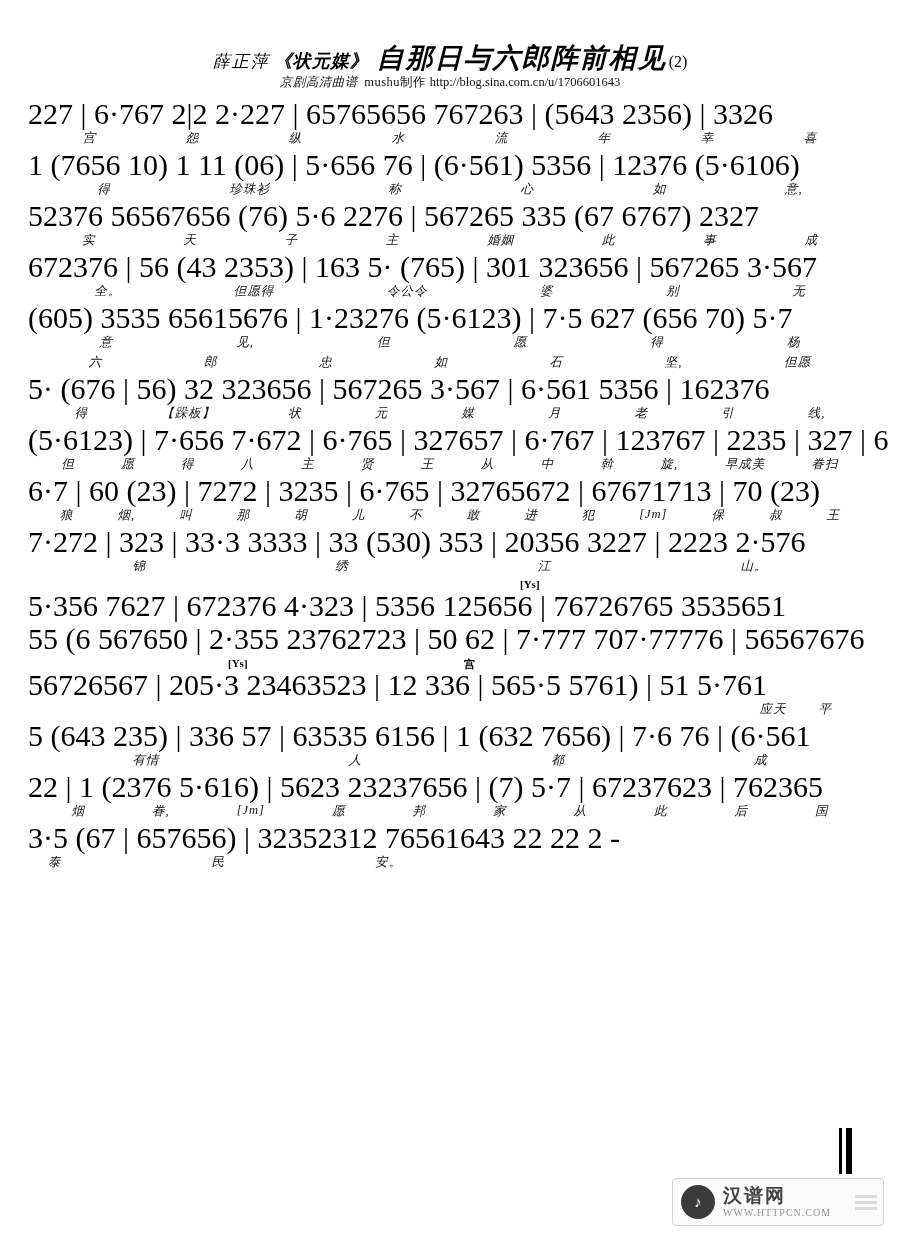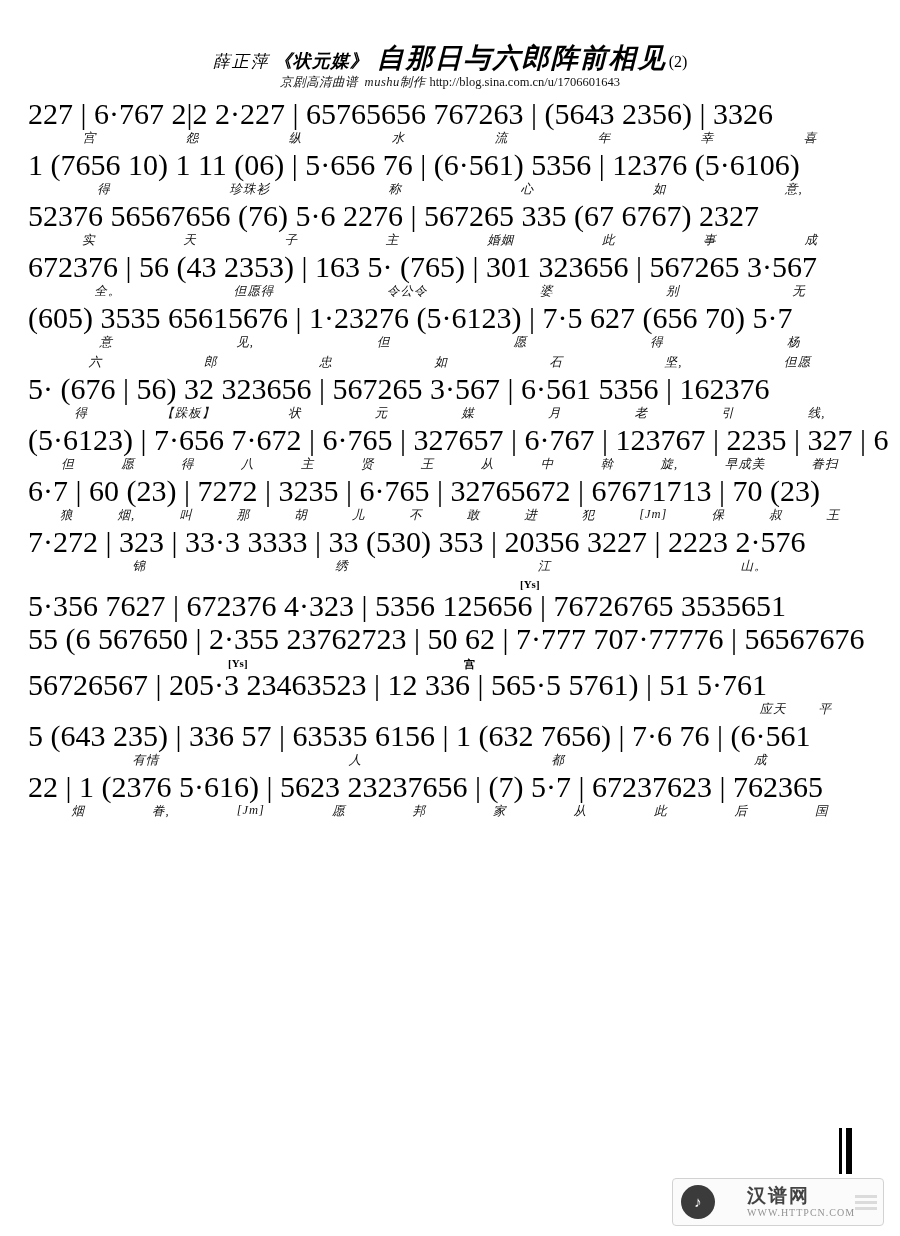--- a/index.html
+++ b/index.html
@@ -64,21 +64,20 @@
     text-align: center;
     font-size: 12.5px;
     letter-spacing: 0.5px;
     color: #111;
   }
   .credit-line .cn {
     font-style: italic;
     margin-right: 3px;
   }
   .credit-line .maker {
-    font-style: italic;
     text-align: right;
   }
   .credit-line .url {
     font-family: "Liberation Serif", serif;
     letter-spacing: 0px;
   }
 
   
   .score {
     position: relative;
@@ -141,21 +140,21 @@
     border-radius: 50%;
     background: #2b2b2b;
     color: #fff;
     font-size: 15px;
     display: flex;
     align-items: center;
     justify-content: center;
     margin: 0 8px;
     flex: none;
   }
-  .wm-text { line-height: 1.15; margin-left: 24px; }
+  .wm-text { line-height: 1.15; }
   .wm-name {
     font-size: 19px;
     font-weight: bold;
     letter-spacing: 2px;
     color: #333;
   }
   .wm-url {
     font-size: 10px;
     color: #8a8a8a;
     letter-spacing: 1px;
@@ -394,20 +393,28 @@
         <span>愿</span>
         <span>邦</span>
         <span>家</span>
         <span>从</span>
         <span>此</span>
         <span>后</span>
         <span>国</span>
       </div>
     </div>
 
+    <div class="line">
+      <div class="notes">3·5 (67 | 657656) | 32352312  76561643  22  22  2 -</div>
+      <div class="lyrics" style="justify-content:flex-start;gap:150px;padding-left:20px;">
+        <span>泰</span>
+        <span>民</span>
+        <span>安。</span>
+      </div>
+    </div>
 
   </div>
 
   <div class="end-bar"></div>
   <div class="end-bar2"></div>
 
   <div class="watermark">
     <div class="wm-logo">♪</div>
     <div class="wm-text">
       <div class="wm-name">汉谱网</div>

